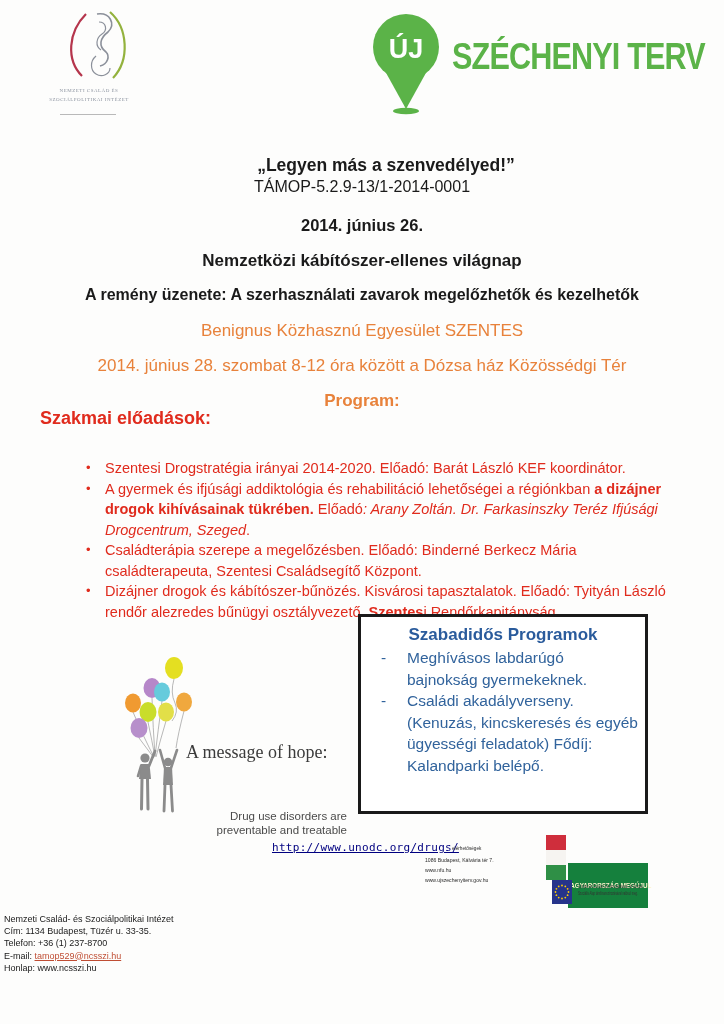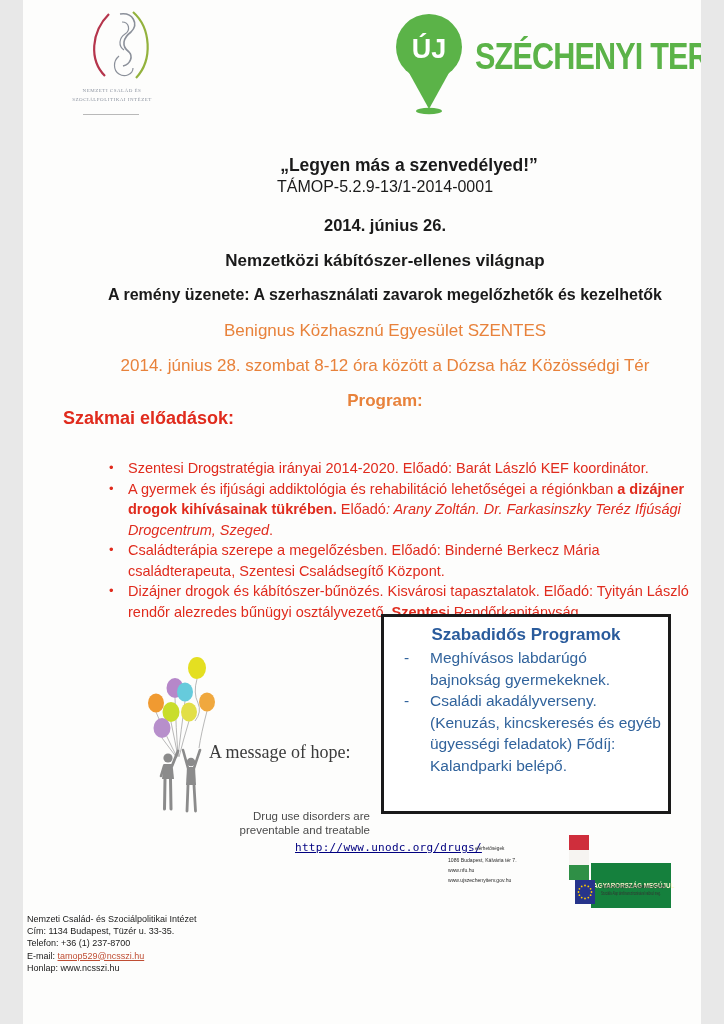--- a/index.html
+++ b/index.html
@@ -1,17 +1,17 @@
 <!DOCTYPE html>
 <html><head>
 <meta charset="utf-8">
 <style>
   html,body{margin:0;padding:0;background:#e8e8e8;}
   .page{position:relative;width:678px;height:1024px;background:#fdfdfc;
-        font-family:"Liberation Sans",sans-serif;overflow:hidden;margin:0 auto;color:#1a1a1a;}
+        font-family:"Liberation Sans",sans-serif;overflow:hidden;margin:0 auto;color:#1a1a1a;padding-left:47px;}
   .abs{position:absolute;}
   .ctr{left:0;width:724px;text-align:center;}
   .b{font-weight:bold;}
   .it{font-style:italic;}
   .blk{color:#1a1a1a;}
   .org{color:#e8823b;}
   .red{color:#e02b1d;}
 
   
   .ncsszi-caption{left:28px;top:86px;width:122px;text-align:center;font-size:5px;

